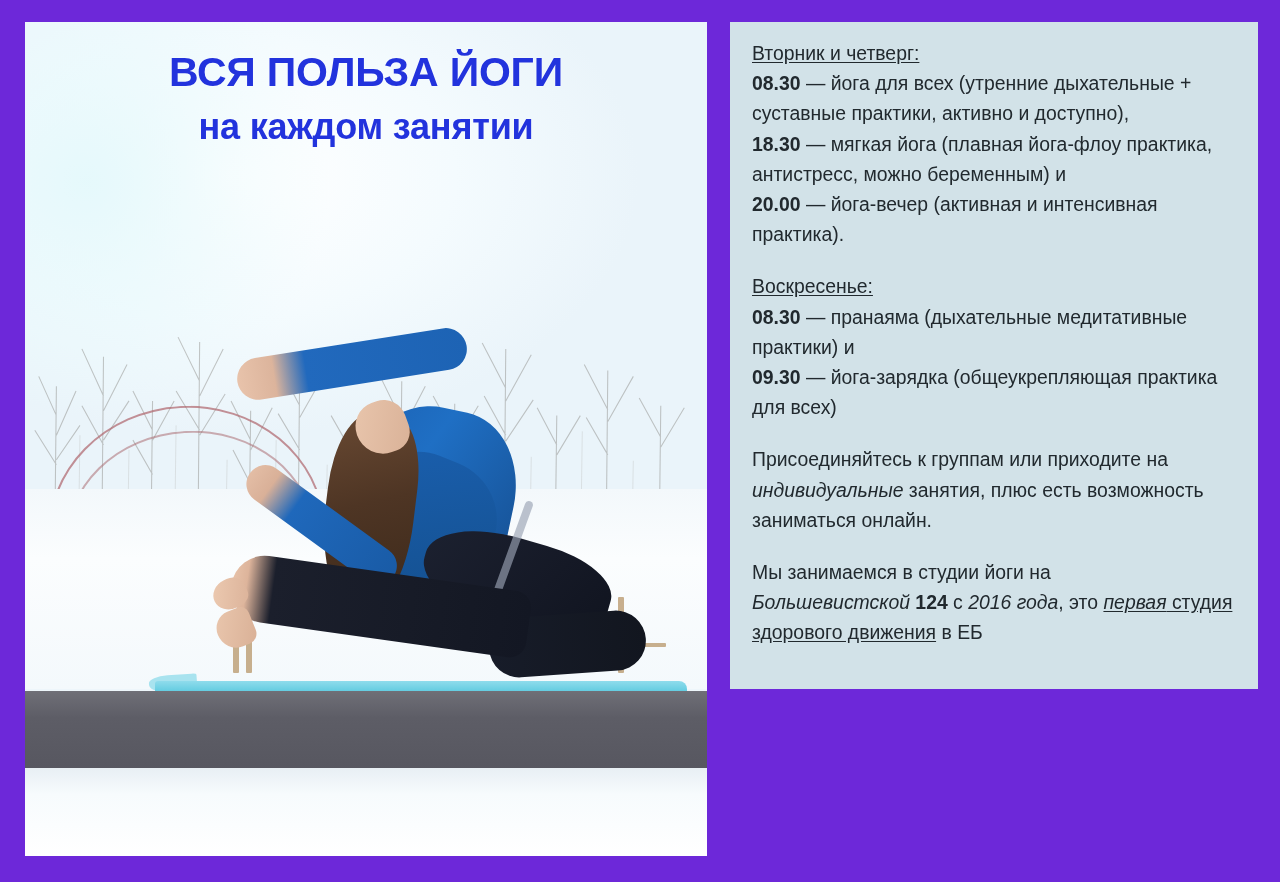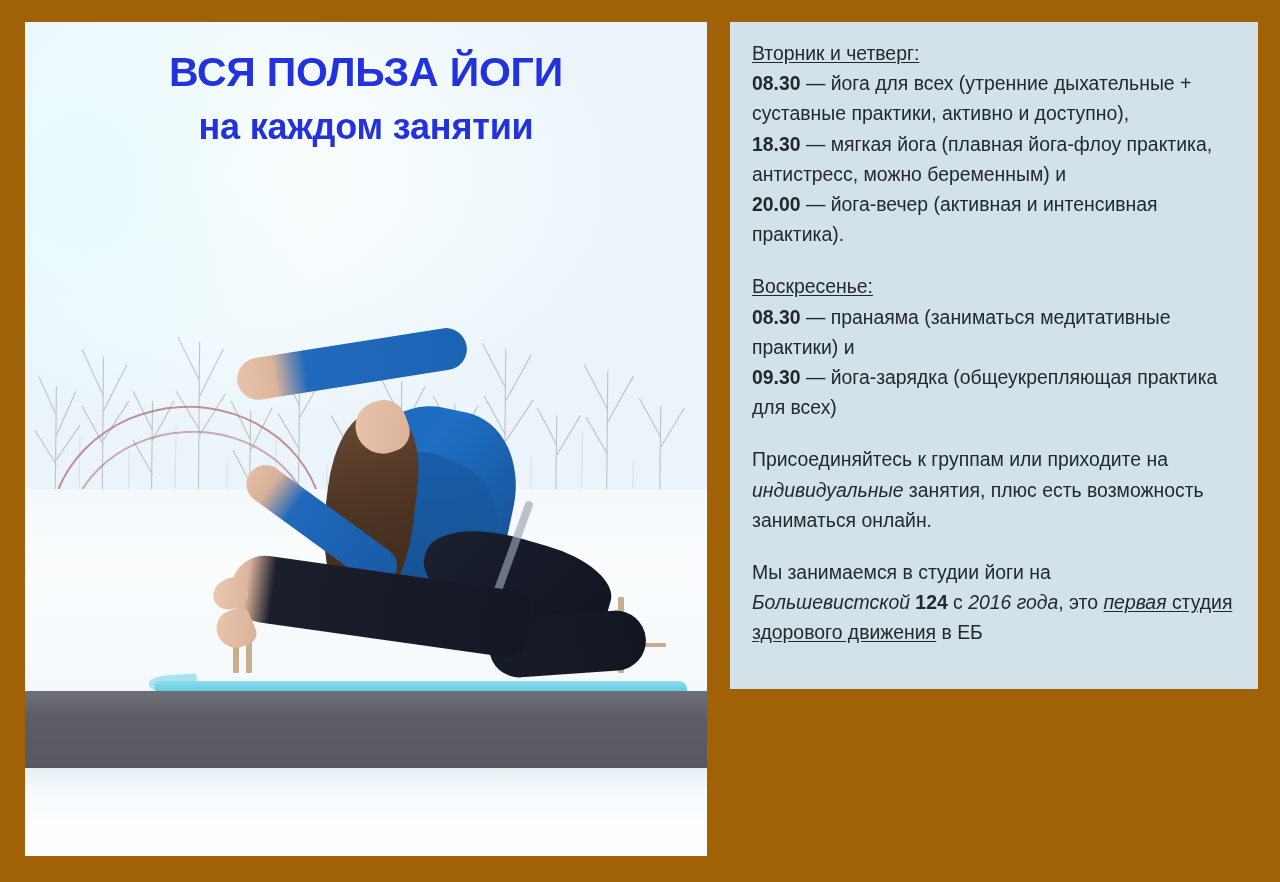--- a/index.html
+++ b/index.html
@@ -12,21 +12,21 @@
     width: 1280px;
     height: 882px;
     overflow: hidden;
     font-family: "Liberation Sans", "DejaVu Sans", sans-serif;
     position: relative;
   }
 
   .page {
     position: absolute;
     inset: 0;
-    background: #a16207;
+    background: #6d28d9;
     text-decoration: underline;
   }
 
   
   .photo-card {
     position: absolute;
     left: 25px;
     top: 22px;
     width: 682px;
     height: 834px;
@@ -381,21 +381,21 @@
 
       <p class="blk">
         <span class="hdr">Вторник и четверг:</span><br>
         <span class="t">08.30</span><span> — йога для всех (утренние дыхательные + суставные практики, активно и доступно),</span><br>
         <span class="t">18.30</span><span> — мягкая йога (плавная йога-флоу практика, антистресс, можно беременным) и</span><br>
         <span class="t">20.00</span><span> — йога-вечер (активная и интенсивная практика).</span>
       </p>
 
       <p class="blk">
         <span class="hdr">Воскресенье:</span><br>
-        <span class="t">08.30</span><span> — пранаяма (заниматься медитативные практики) и</span><br>
+        <span class="t">08.30</span><span> — пранаяма (дыхательные медитативные практики) и</span><br>
         <span class="t">09.30</span><span> — йога-зарядка (общеукрепляющая практика для всех)</span>
       </p>
 
 
       <p class="blk">
         <span>Присоединяйтесь к группам или приходите на </span><span class="it">индивидуальные</span><span> занятия, плюс есть возможность заниматься онлайн.</span>
       </p>
 
       <p class="blk">
         <span>Мы занимаемся в студии йоги на </span><span class="it">Большевистской</span>&nbsp;<span class="t">124</span><span> с </span><span class="it">2016 года</span><span>, это </span><span class="iu">первая</span><span class="u"> студия здорового движения</span><span> в ЕБ</span>

